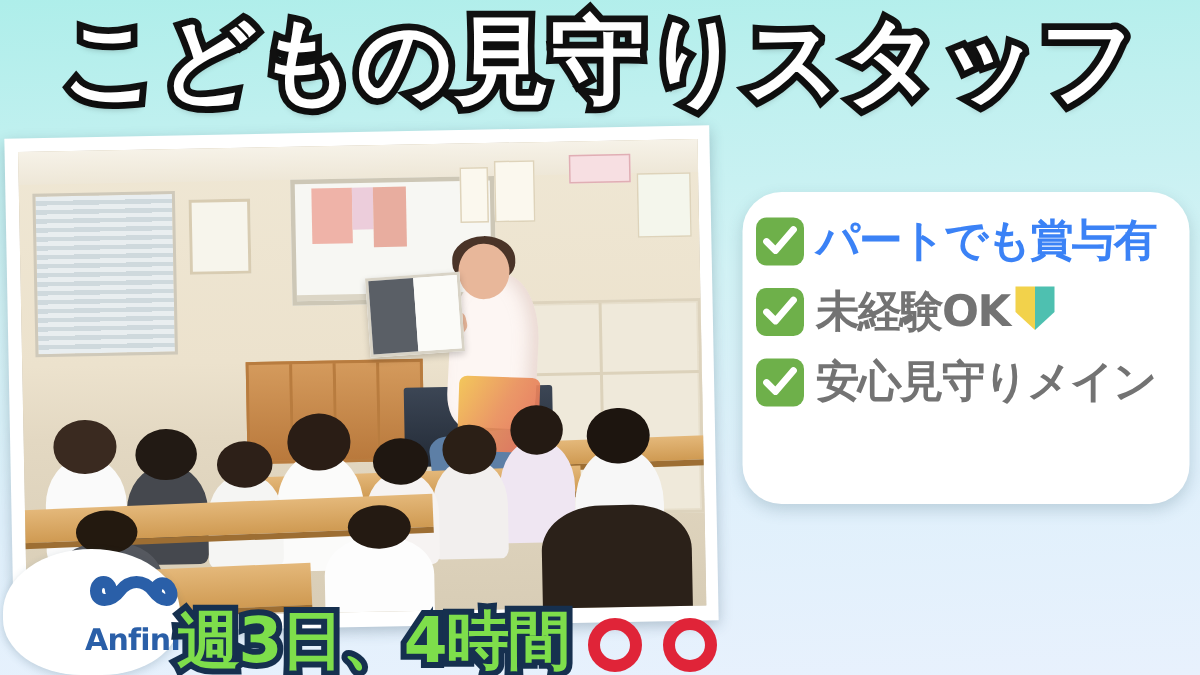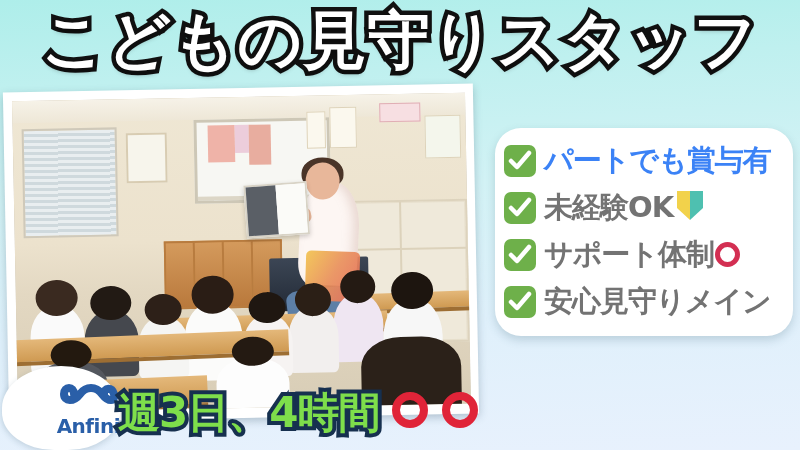--- a/index.html
+++ b/index.html
@@ -165,21 +165,21 @@
     box-shadow:0 2px 6px rgba(40,80,100,.20);
     display:flex;flex-direction:column;align-items:flex-end;justify-content:center;
   }
   .logo-text{
     font-size:20px;font-weight:bold;color:#2a5fa8;letter-spacing:-.5px;margin-top:1px;
   }
 
   
   .strip{
     position:absolute;left:118px;top:392px;width:682px;height:56px;
-    display:flex;align-items:flex-start;white-space:nowrap;gap:12px;
+    display:flex;align-items:flex-end;white-space:nowrap;gap:12px;
   }
   .strip span{
     font-size:42px;font-weight:bold;line-height:1;letter-spacing:-1px;
     -webkit-text-stroke:8px #16304f;paint-order:stroke fill;
   }
   .s-green{color:#7ede4b;}
   .s-white{color:#ffffff;}
   .s-ring{
     display:inline-block;width:36px;height:36px;border-radius:50%;
     border:8px solid #e02438;box-sizing:border-box;margin:0 1px;
@@ -286,28 +286,20 @@
           <svg width="24" height="22" viewBox="0 0 24 22">
               <path d="M3 11 L9 17 L21 3" stroke="#ffffff" stroke-width="4.5" fill="none" stroke-linecap="round" stroke-linejoin="round"></path>
             </svg>
         </div>
         <div class="itxt orange"><span>未経験OK</span><span class="beginner"><svg width="30" height="33" viewBox="0 0 30 33">
                 <path d="M2 2 H15 V31 L2 19 Z" fill="#f2d24b"></path>
                 <path d="M15 2 H28 V19 L15 31 Z" fill="#4ec0b0"></path>
               </svg></span></div>
       </div>
 
-      <div class="item">
-        <div class="chk">
-          <svg width="24" height="22" viewBox="0 0 24 22">
-              <path d="M3 11 L9 17 L21 3" stroke="#ffffff" stroke-width="4.5" fill="none" stroke-linecap="round" stroke-linejoin="round"></path>
-            </svg>
-        </div>
-        <div class="itxt orange"><span>サポート体制</span><span class="ring"></span></div>
-      </div>
 
       <div class="item">
         <div class="chk">
           <svg width="24" height="22" viewBox="0 0 24 22">
               <path d="M3 11 L9 17 L21 3" stroke="#ffffff" stroke-width="4.5" fill="none" stroke-linecap="round" stroke-linejoin="round"></path>
             </svg>
         </div>
         <div class="itxt orange">安心見守りメイン</div>
       </div>
 

